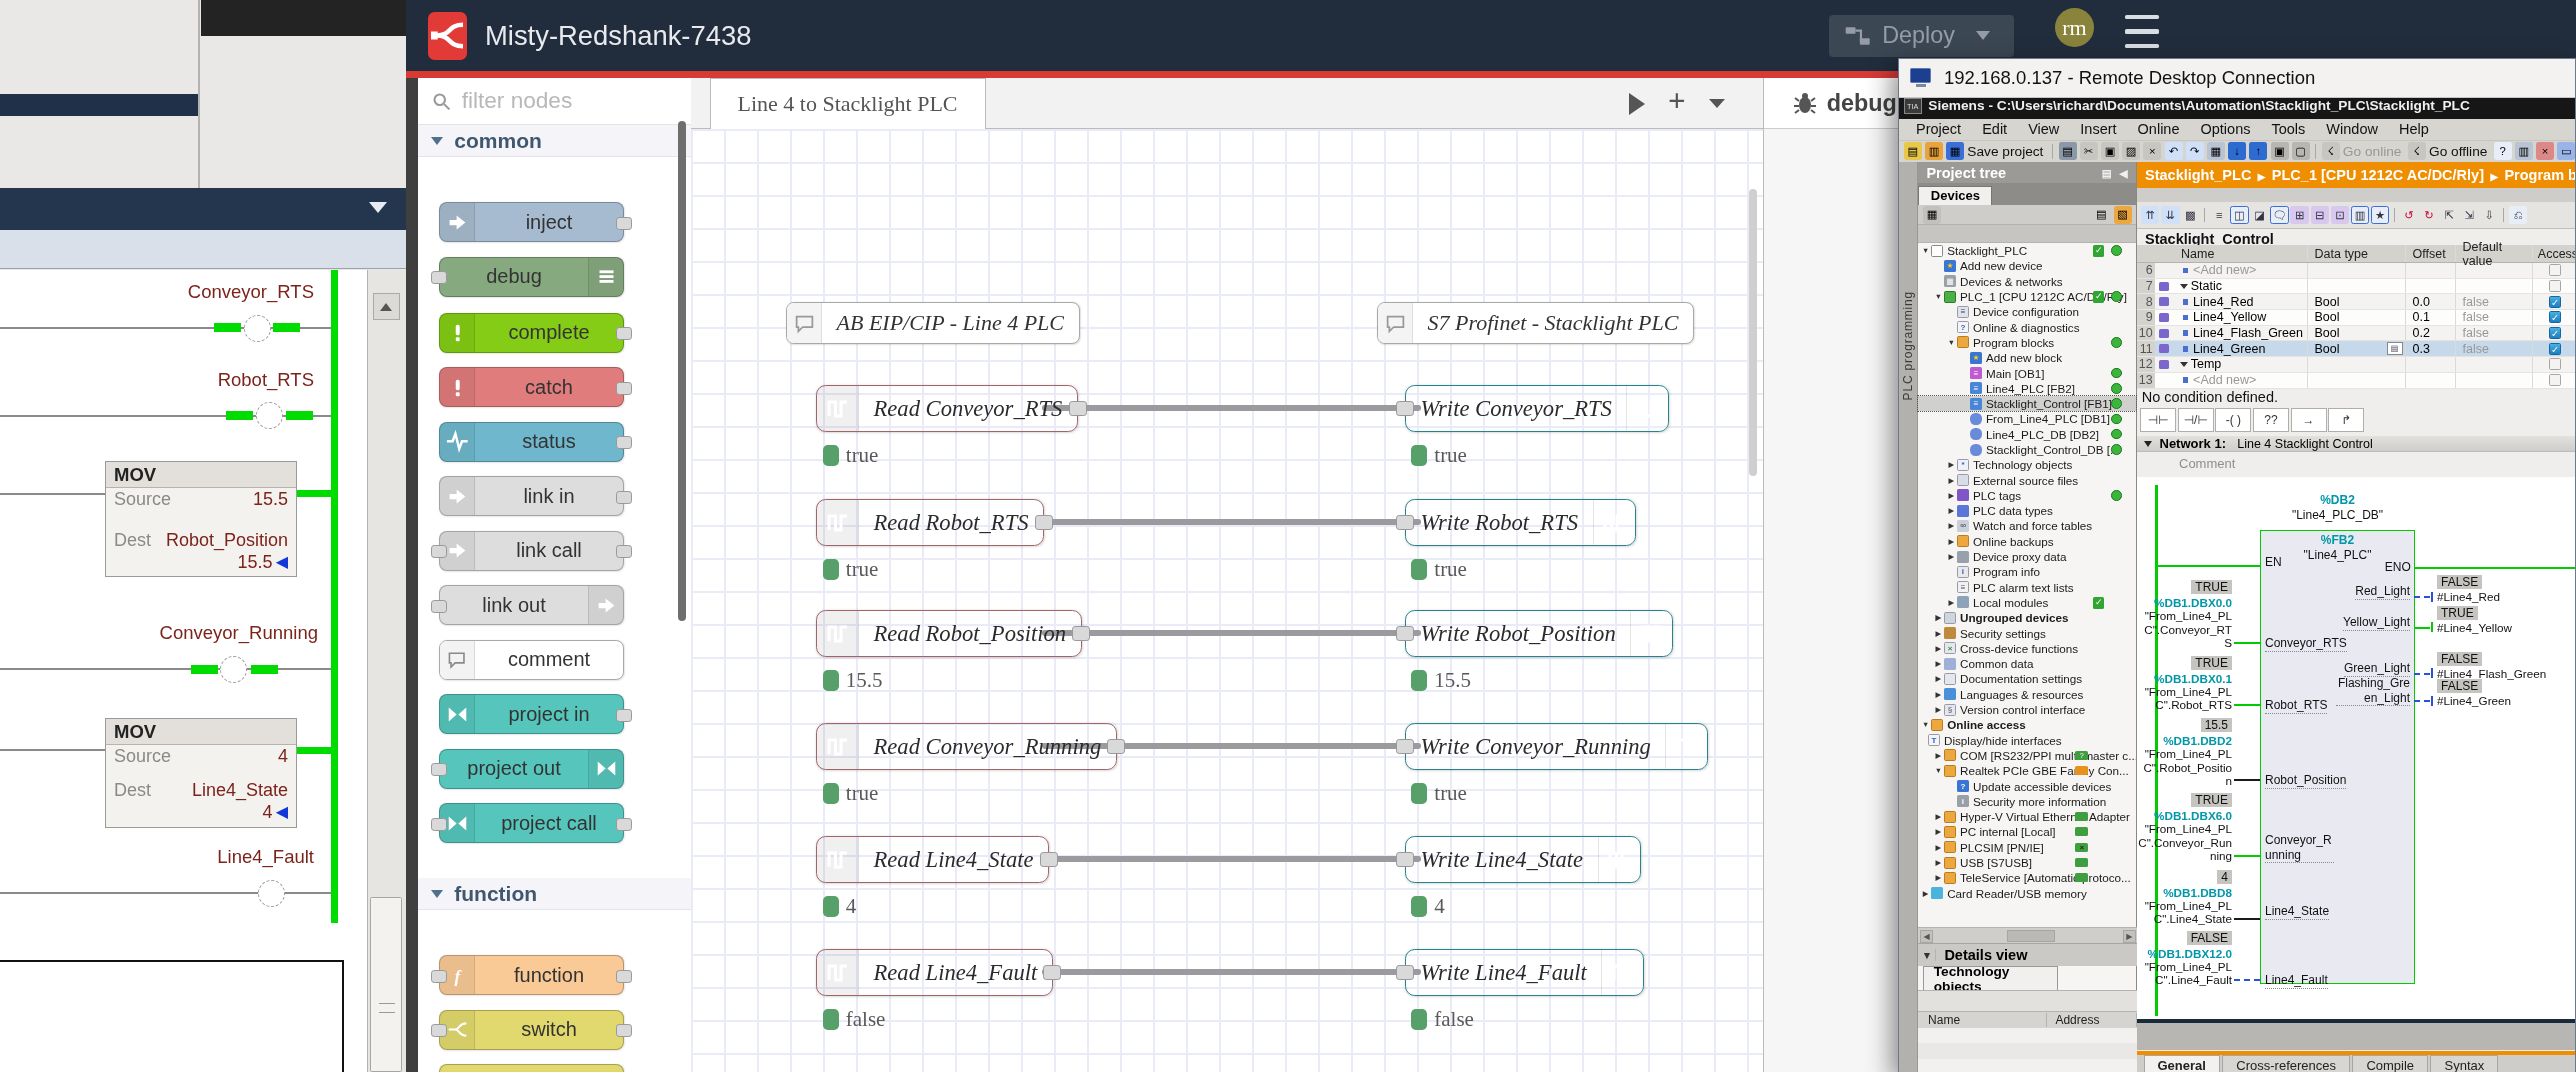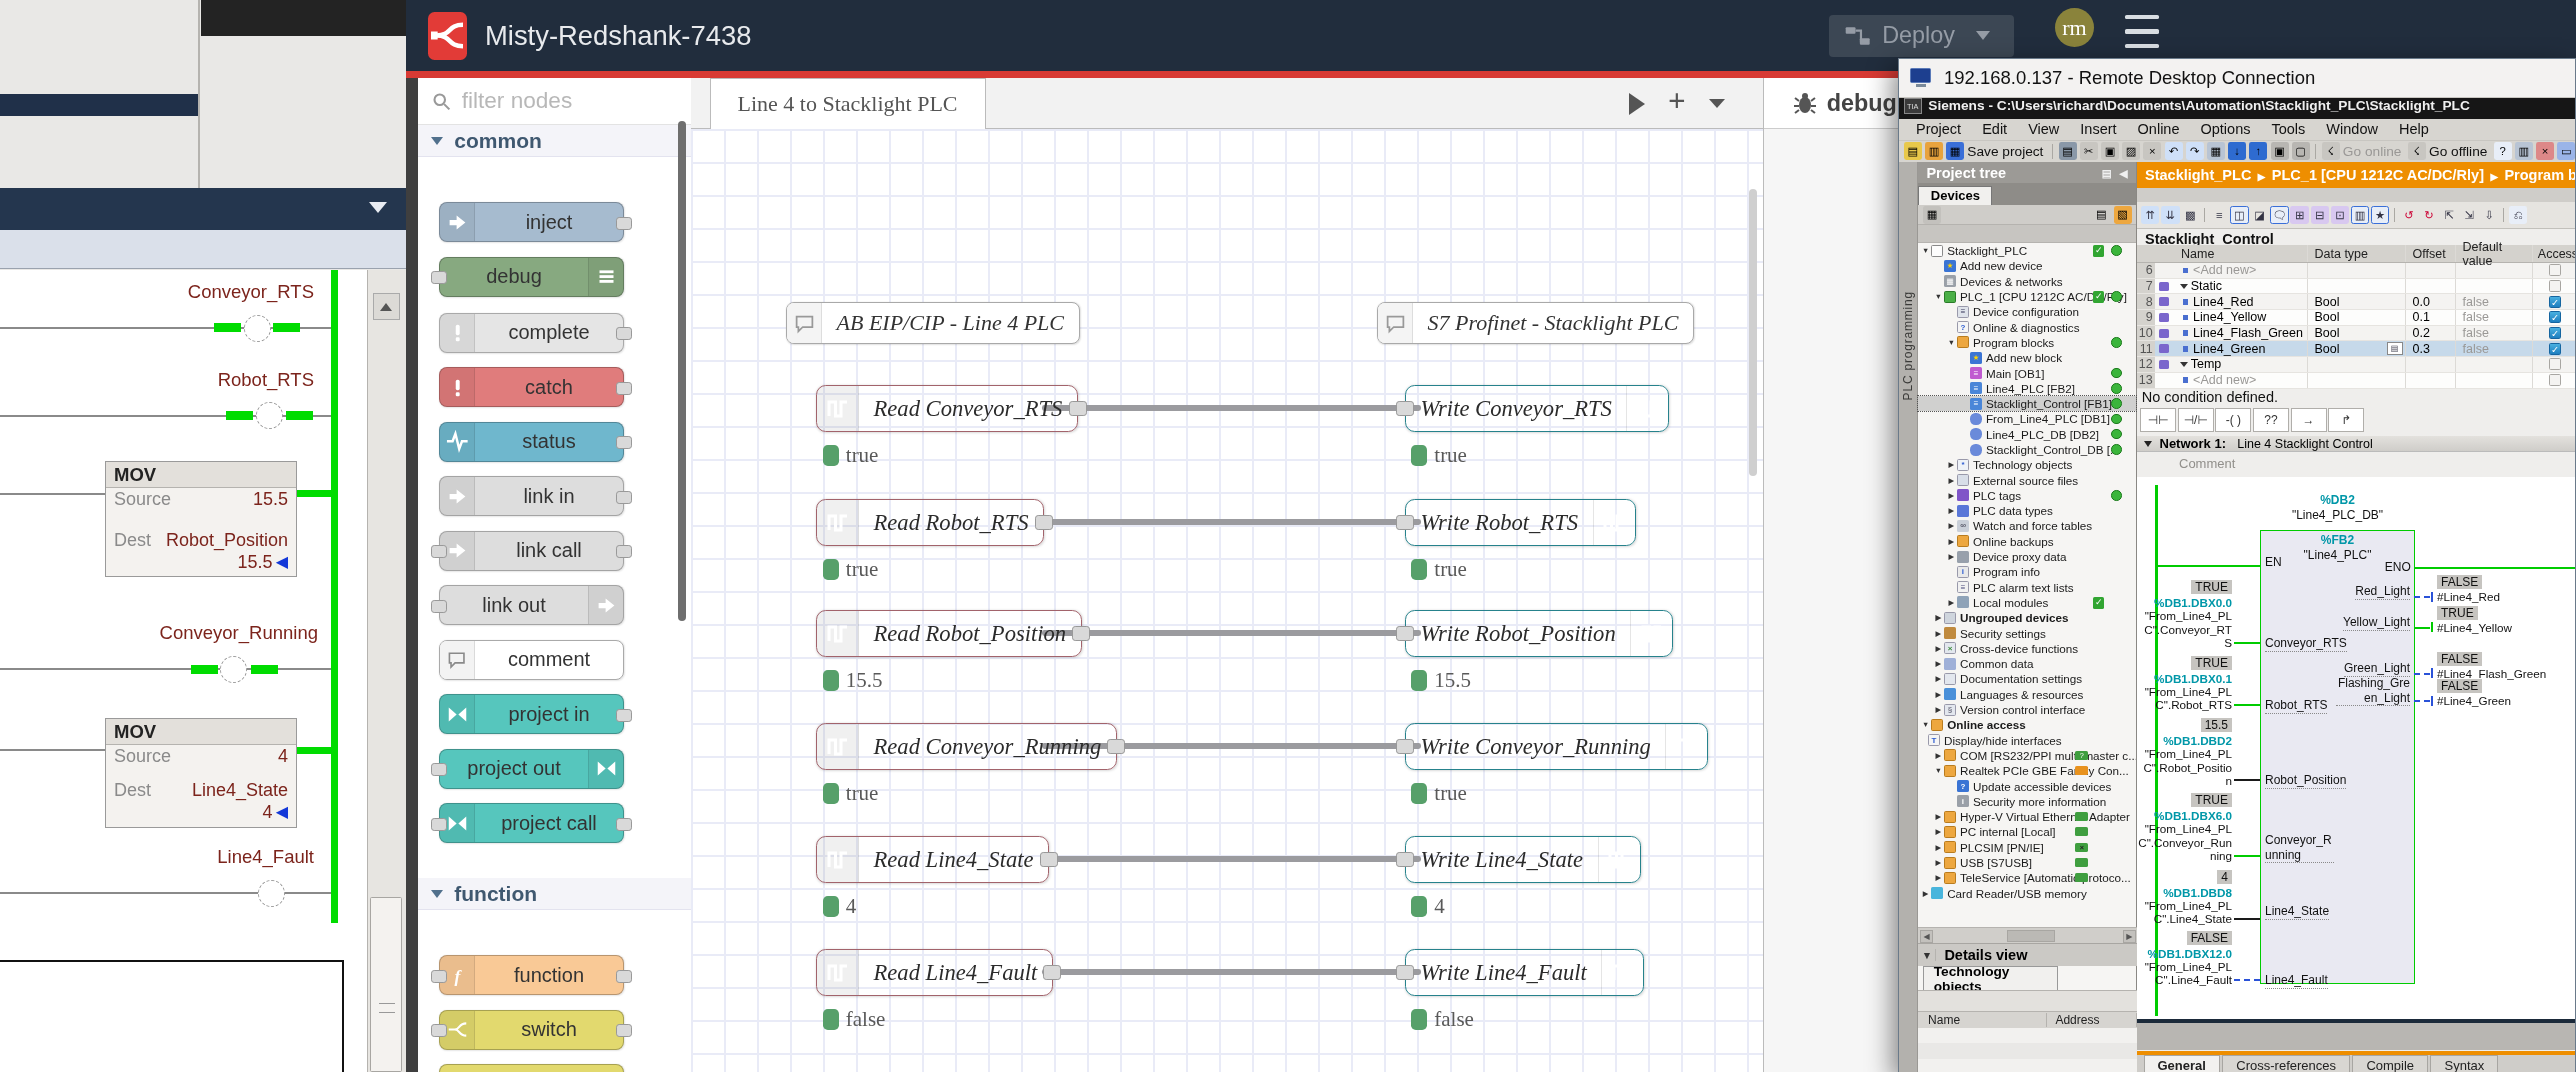--- a/index.html
+++ b/index.html
@@ -414,21 +414,21 @@
                 <svg width="21" height="21" viewBox="0 0 24 24">
                   <rect x="4" y="5" width="16" height="3.2" fill="#fff"></rect>
                   <rect x="4" y="10.5" width="16" height="3.2" fill="#fff"></rect>
                   <rect x="4" y="16" width="16" height="3.2" fill="#fff"></rect>
                 </svg>
               </span>
                 <span class="plab">debug</span>
                 <span class="knob kl"></span>
 
               </div>
-            <div class="pitem" style="background: #e5e5e5; margin-top: 16px;">
+            <div class="pitem" style="background: #84cc16; margin-top: 16px;">
                 <span class="pic">
                 <svg width="21" height="21" viewBox="0 0 24 24">
                   <rect x="10" y="3" width="4.5" height="12" rx="2" fill="#fff"></rect>
                   <rect x="10" y="17.5" width="4.5" height="4.5" rx="1.5" fill="#fff"></rect>
                 </svg>
               </span>
                 <span class="plab">complete</span>
 
                 <span class="knob kr"></span>
               </div>

